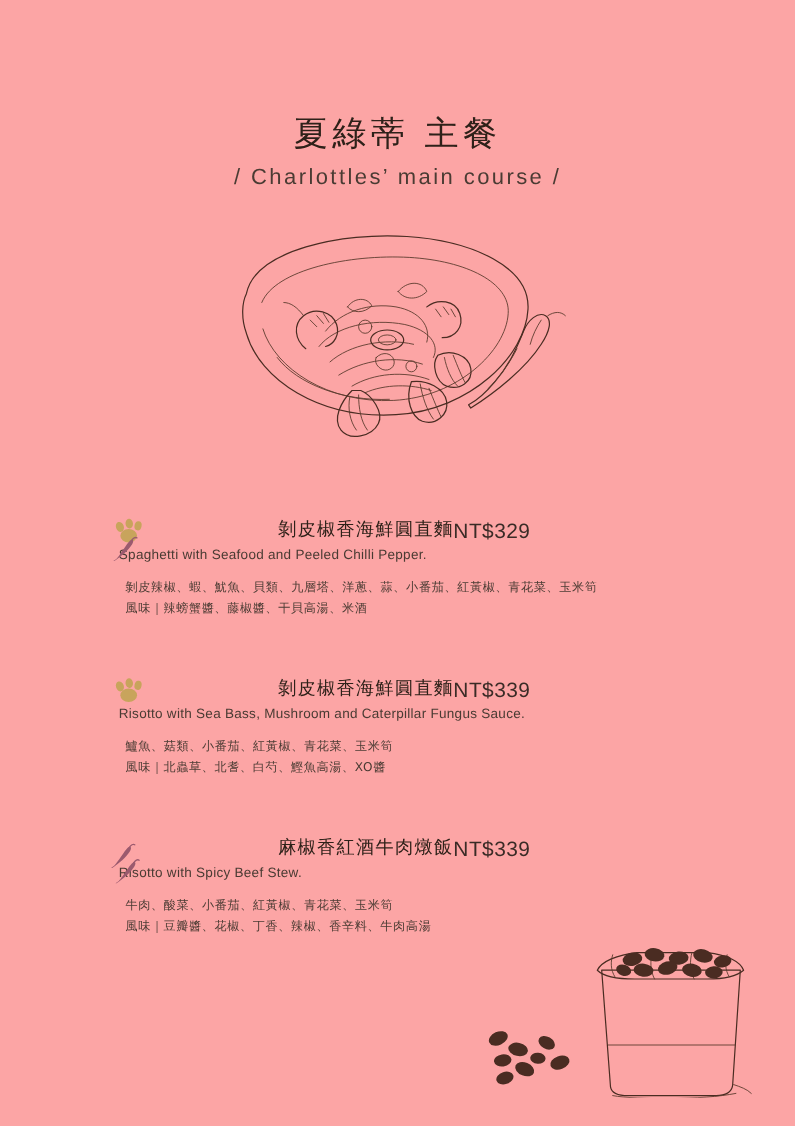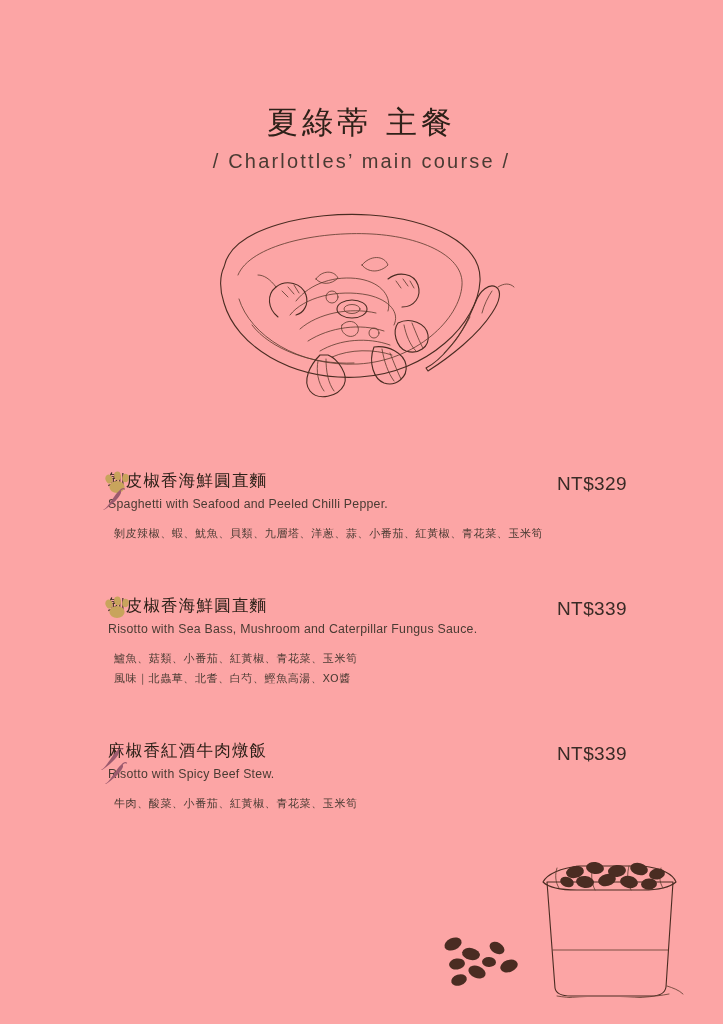--- a/index.html
+++ b/index.html
@@ -64,21 +64,21 @@
     width: 100%;
   }
   .item {
     position: relative;
     padding: 0 96px 0 108px;
     margin-bottom: 52px;
   }
   .item-head {
     display: flex;
     align-items: flex-start;
-    justify-content: space-between;
+    justify-content: center;
   }
   .item-name-cn {
     font-family: "DejaVu Sans", "Liberation Sans", sans-serif;
     font-size: 16.5px;
     letter-spacing: 1.2px;
     color: #2e2119;
     line-height: 1.35;
   }
   .item-price {
     font-family: "Liberation Sans", sans-serif;
@@ -205,20 +205,21 @@
           </g>
         </svg>
       </div>
       <div class="item-head">
         <div class="item-name-cn">剝皮椒香海鮮圓直麵</div>
         <div class="item-price">NT$329</div>
       </div>
       <div class="item-name-en">Spaghetti with Seafood and Peeled Chilli Pepper.</div>
       <div class="item-body">
         <div class="item-ing">剝皮辣椒、蝦、魷魚、貝類、九層塔、洋蔥、蒜、小番茄、紅黃椒、青花菜、玉米筍</div>
+        <div class="item-flavor">風味｜辣螃蟹醬、藤椒醬、干貝高湯、米酒</div>
       </div>
     </div>
 
     <div class="item">
       <div class="marks">
         <svg width="44" height="48" viewBox="0 0 44 48" aria-hidden="true">
           <g fill="#c8a45c">
             <ellipse cx="9" cy="9" rx="3.6" ry="4.6" transform="rotate(-18 9 9)"></ellipse>
             <ellipse cx="17.5" cy="6" rx="3.4" ry="4.4" transform="rotate(-6 17.5 6)"></ellipse>
             <ellipse cx="25.5" cy="8" rx="3.2" ry="4.2" transform="rotate(12 25.5 8)"></ellipse>
@@ -250,20 +251,21 @@
           </g>
         </svg>
       </div>
       <div class="item-head">
         <div class="item-name-cn">麻椒香紅酒牛肉燉飯</div>
         <div class="item-price">NT$339</div>
       </div>
       <div class="item-name-en">Risotto with Spicy Beef Stew.</div>
       <div class="item-body">
         <div class="item-ing">牛肉、酸菜、小番茄、紅黃椒、青花菜、玉米筍</div>
+        <div class="item-flavor">風味｜豆瓣醬、花椒、丁香、辣椒、香辛料、牛肉高湯</div>
       </div>
     </div>
 
   </div>
 
   <div class="bottom-art">
     <svg width="260" height="160" viewBox="0 0 260 160" aria-hidden="true">
 
       <path class="ink" d="M118 44 L 126 150 C 127 156, 133 158, 142 158 L 222 158 C 231 158, 236 155, 237 149 L 244 44 Z"></path>
       <path class="ink-thin" d="M124 112 L 239 112"></path>

